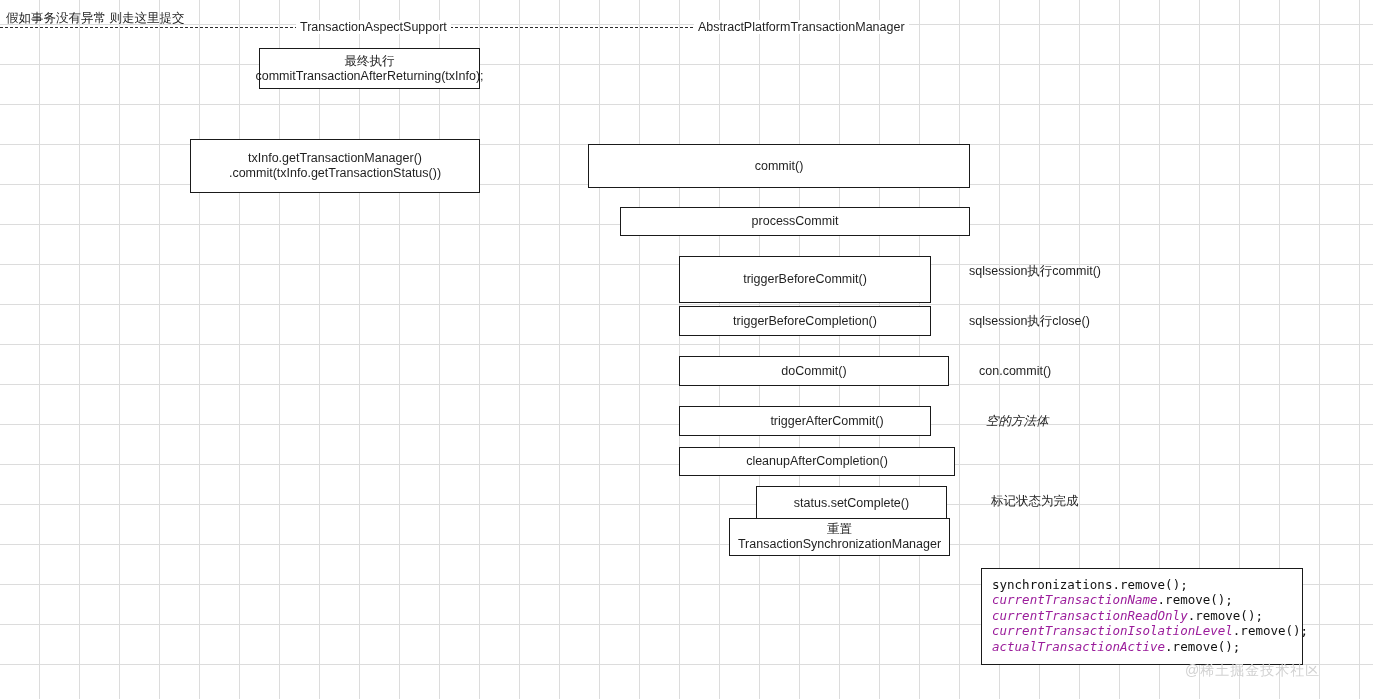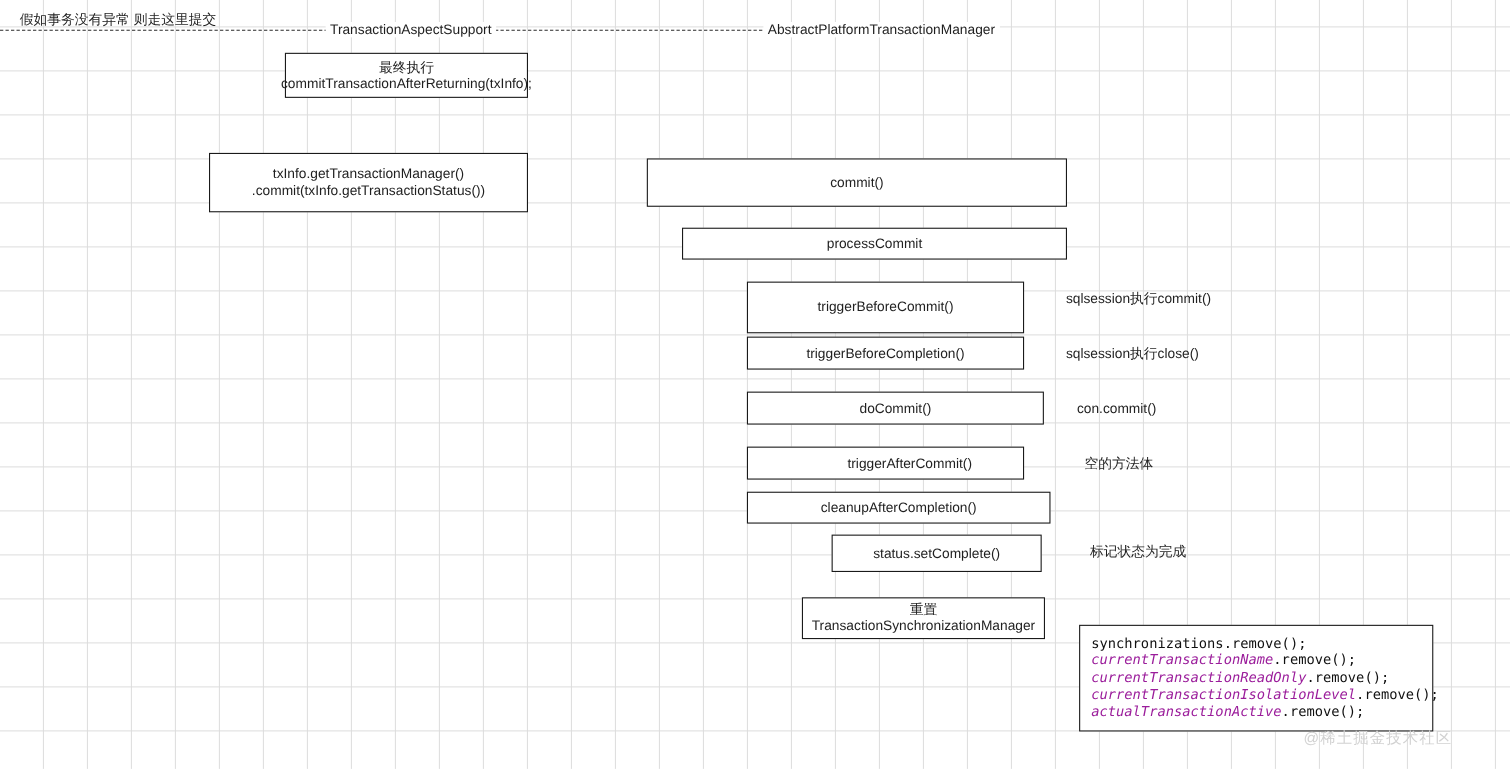--- a/index.html
+++ b/index.html
@@ -106,21 +106,21 @@
 <body>
 
 <div id="canvas">
 
   <div class="lane-line" style="left:0px; top:27px; width:898px;"></div>
 
   <div class="lane-label" style="left:296px; top:20px;">TransactionAspectSupport</div>
 
   <div class="lane-label" style="left:694px; top:20px;">AbstractPlatformTransactionManager</div>
 
-  <div class="label center" style="left:18px; top:10px; width:122px;">
+  <div class="label center" style="left:6px; top:10px; width:122px;">
     <span class="ln">假如事务没有异常</span>
     <span class="ln">则走这里提交</span>
   </div>
 
   <div class="node" style="left:259px; top:48px; width:221px; height:41px;">
     <span class="ln">最终执行</span>
     <span class="ln">commitTransactionAfterReturning(txInfo);</span>
   </div>
 
   <div class="node" style="left:190px; top:139px; width:290px; height:54px;">
@@ -147,32 +147,32 @@
   <div class="label" style="left:969px; top:313px;">sqlsession执行close()</div>
 
   <div class="node" style="left:679px; top:356px; width:270px; height:30px;">
     <span class="ln">doCommit()</span>
   </div>
   <div class="label" style="left:979px; top:363px;">con.commit()</div>
 
   <div class="node" style="left:679px; top:406px; width:252px; height:30px;padding-left:48px;">
     <span class="ln">triggerAfterCommit()</span>
   </div>
-  <div class="label" style="left:986px; top:413px;">空的方法体</div>
+  <div class="label" style="left:986px; top:413px;font-style:italic;">空的方法体</div>
 
   <div class="node" style="left:679px; top:447px; width:276px; height:29px;">
     <span class="ln">cleanupAfterCompletion()</span>
   </div>
 
   <div class="node" style="left:756px; top:486px; width:191px; height:34px;">
     <span class="ln">status.setComplete()</span>
   </div>
   <div class="label" style="left:991px; top:493px;">标记状态为完成</div>
 
-  <div class="node" style="left:729px; top:543px; width:221px; height:38px;">
+  <div class="node" style="left:729px; top:518px; width:221px; height:38px;">
     <span class="ln bold">重置</span>
     <span class="ln">TransactionSynchronizationManager</span>
   </div>
 
   <div class="code-box" id="code-box" style="left:981px; top:546px; width:322px; height:97px;">
       <div><span class="tok-plain">synchronizations</span><span class="tok-plain">.remove();</span></div>
       <div><span class="tok-field">currentTransactionName</span><span class="tok-plain">.remove();</span></div>
       <div><span class="tok-field">currentTransactionReadOnly</span><span class="tok-plain">.remove();</span></div>
       <div><span class="tok-field">currentTransactionIsolationLevel</span><span class="tok-plain">.remove();</span></div>
       <div><span class="tok-field">actualTransactionActive</span><span class="tok-plain">.remove();</span></div>

